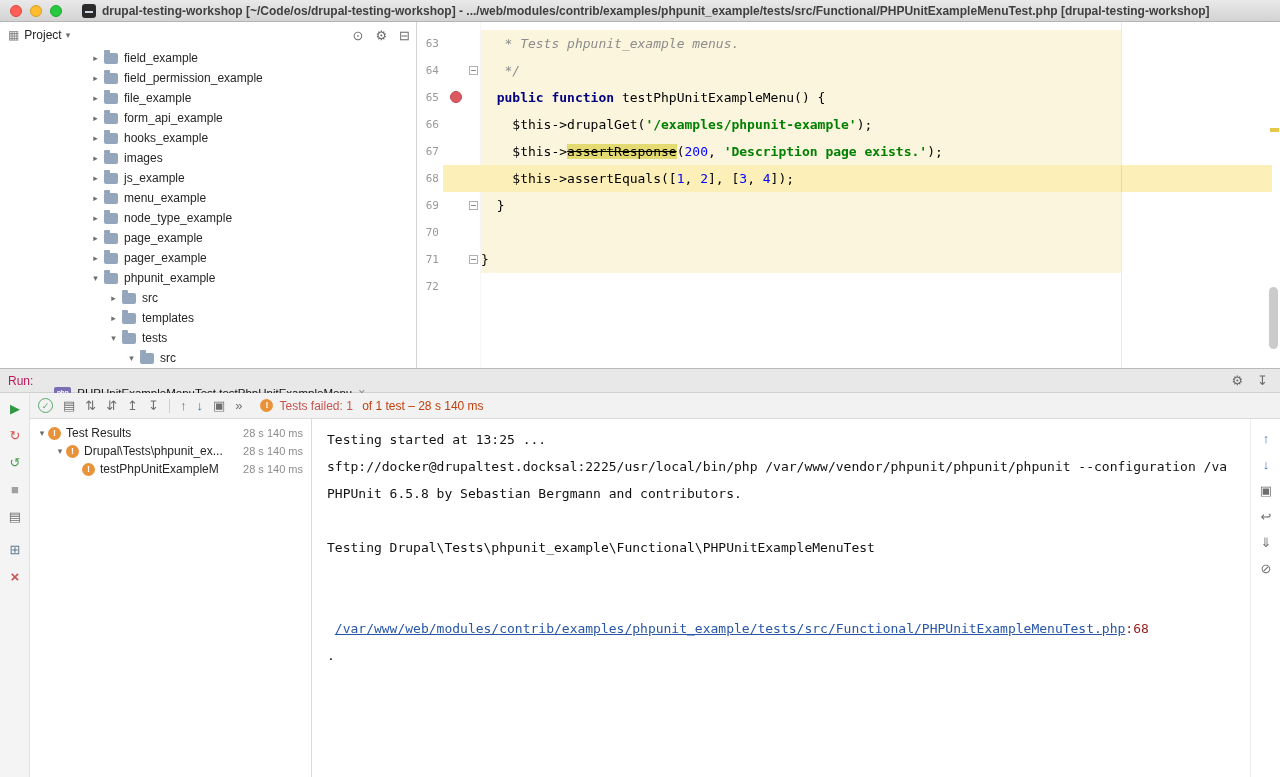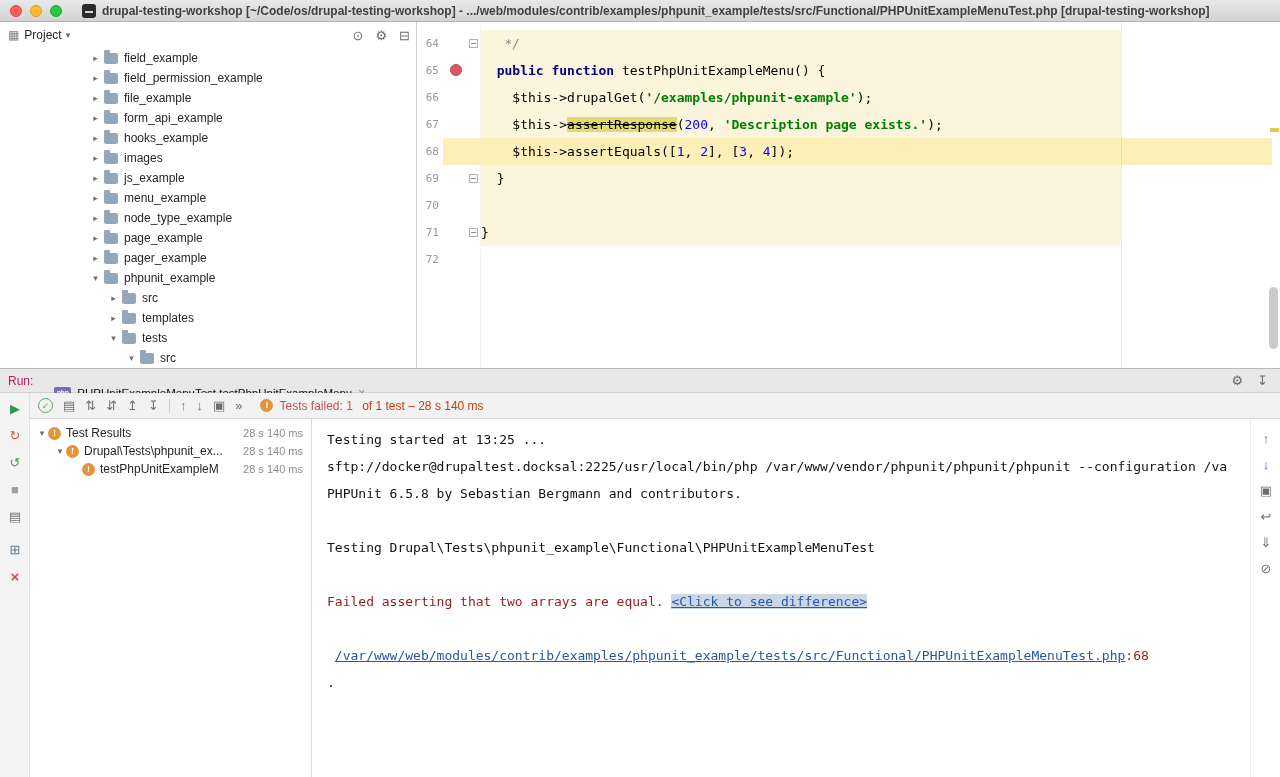--- a/index.html
+++ b/index.html
@@ -216,20 +216,25 @@
           <span class="foldericon"></span>
           <span class="plbl">src</span>
         </div>
       </div>
   </div>
 
   <div class="editor">
     <div class="gutterline"></div>
     <div class="editor-lines">
         <div class="crow region">
+          <span class="ln">63</span>
+          <span class="gicon"></span>
+          <span class="codetext"><span class="seg-comment">   * Tests phpunit_example menus.</span></span>
+        </div>
+        <div class="crow region">
           <span class="ln">64</span>
           <span class="gicon">
             <span class="fm"></span>
           </span>
           <span class="codetext"><span class="seg-comment">   */</span></span>
         </div>
         <div class="crow region">
           <span class="ln">65</span>
           <span class="gicon">
             <span class="bp"></span>
@@ -341,21 +346,20 @@
             <span class="ttime">28 s 140 ms</span>
           </div>
         </div>
       <div class="console">
           <div class="conrow"><span class="con-plain">Testing started at 13:25 ...</span></div>
           <div class="conrow"><span class="con-plain">sftp://docker@drupaltest.docksal:2225/usr/local/bin/php /var/www/vendor/phpunit/phpunit/phpunit --configuration /va</span></div>
           <div class="conrow"><span class="con-plain">PHPUnit 6.5.8 by Sebastian Bergmann and contributors.</span></div>
           <div class="conrow"></div>
           <div class="conrow"><span class="con-plain">Testing Drupal\Tests\phpunit_example\Functional\PHPUnitExampleMenuTest</span></div>
           <div class="conrow"></div>
-          <div class="conrow"><span class="con-error">Failed asserting that two arrays are equal. </span><span class="con-difflink">&lt;Click to see difference&gt;</span></div>
           <div class="conrow"></div>
           <div class="conrow"><span class="con-plain"> </span><span class="con-link">/var/www/web/modules/contrib/examples/phpunit_example/tests/src/Functional/PHPUnitExampleMenuTest.php</span><span class="con-error">:68</span></div>
           <div class="conrow"><span class="con-plain">.</span></div>
         </div>
       <div class="right-strip">
         <span class="rs blue">↑</span>
         <span class="rs blue">↓</span>
         <span class="rs">▣</span>
         <span class="rs">↩</span>
         <span class="rs">⇓</span>

